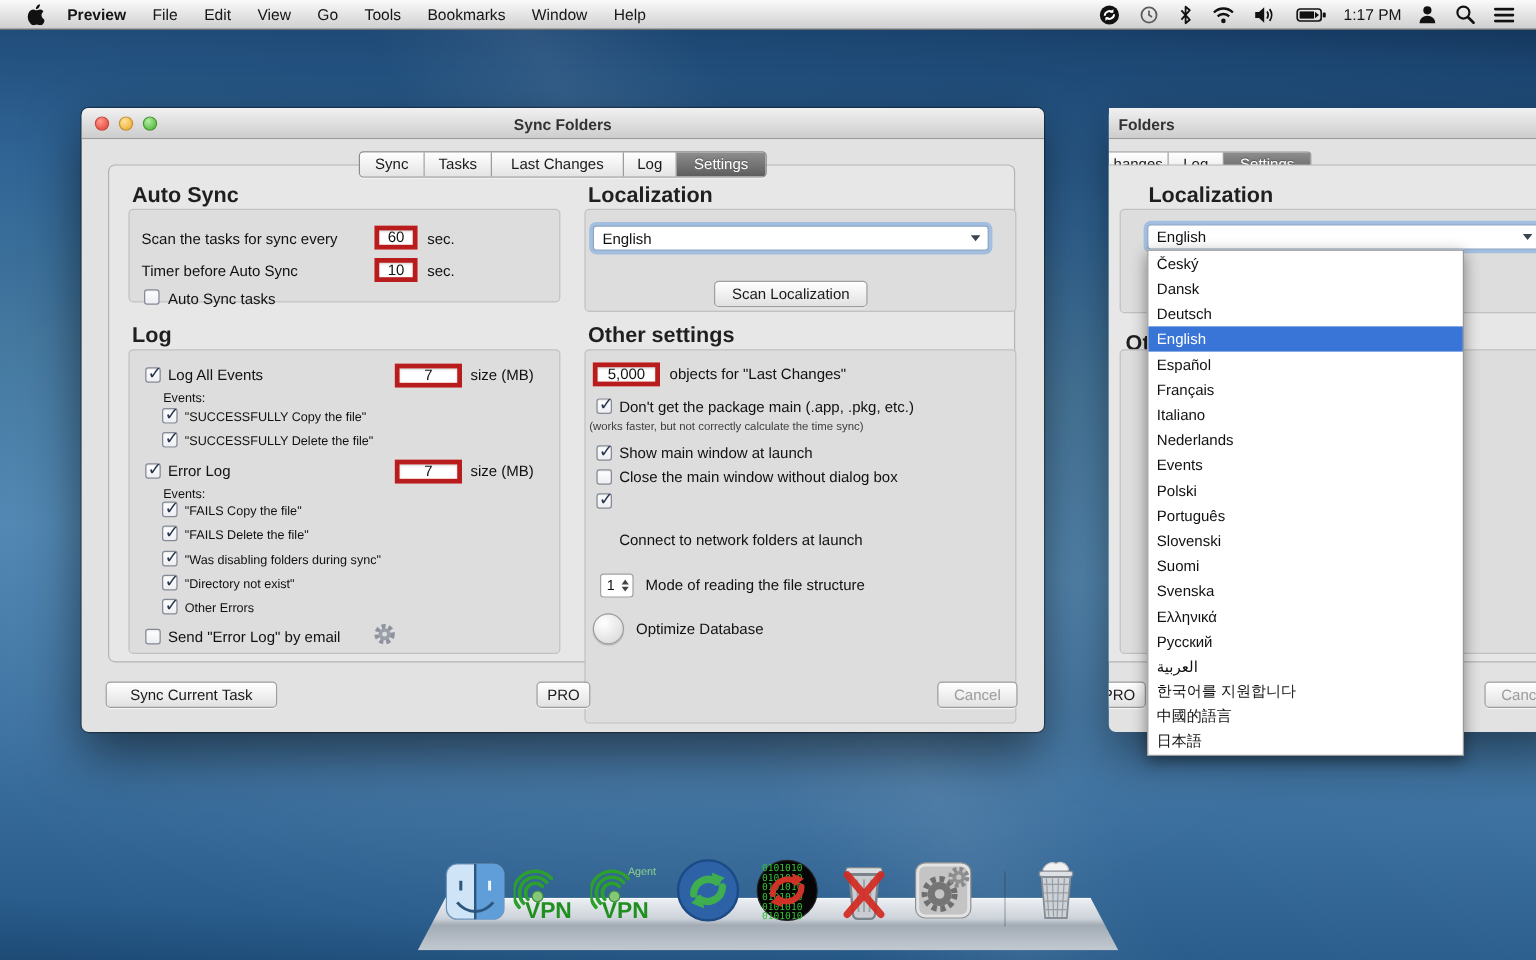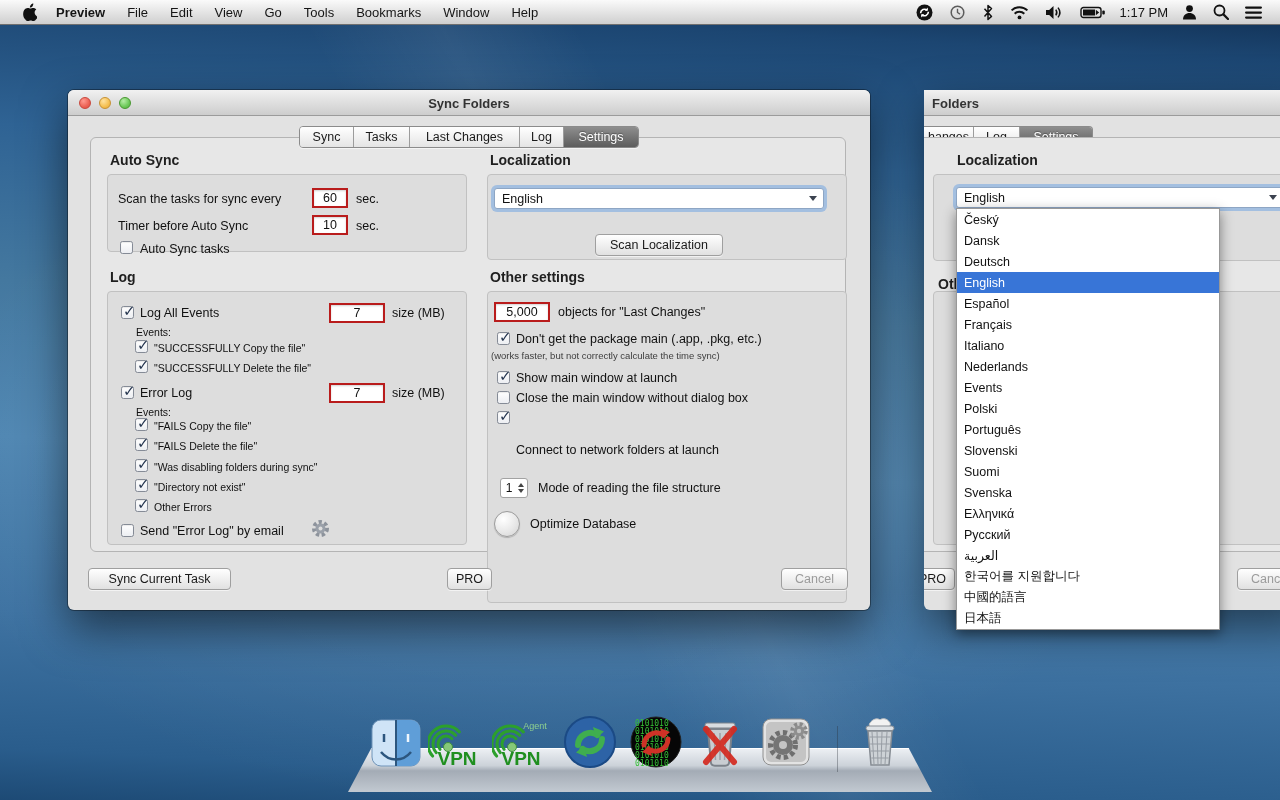--- a/index.html
+++ b/index.html
@@ -35,26 +35,26 @@
   .tl.y { background:radial-gradient(circle at 35% 30%, #ffe2a0,#f5bf50 60%,#e3a43a); border:1px solid #c79234; }
   .tl.g { background:radial-gradient(circle at 35% 30%, #b5eda6,#6cc958 60%,#4faf3e); border:1px solid #47982f; }
   .tabgroup { position:absolute; height:22px; display:flex; border:1px solid #8b8b8b; border-radius:4px; overflow:hidden;
     box-shadow:0 1px 0 rgba(255,255,255,0.55); }
   .tabseg { height:100%; display:flex; align-items:center; justify-content:center; font-size:12.5px; color:#1a1a1a;
     background:linear-gradient(#ffffff,#e4e4e4); border-right:1px solid #9c9c9c; }
   .tabseg:last-child { border-right:none; }
   .tabseg.sel { background:linear-gradient(#8e8e8e,#5d5d5d); color:#fff; text-shadow:0 -1px 1px rgba(0,0,0,0.35); }
   .tabgroup.cutleft { border-left:none; border-top-left-radius:0; border-bottom-left-radius:0; }
   .panel { position:absolute; background:#e7e7e7; border:1px solid #b4b4b4; border-radius:6px; }
-  .glabel { position:absolute; font-size:14px; font-weight:bold; color:#1f1f1f; }
+  .glabel { position:absolute; font-size:18px; font-weight:bold; color:#1f1f1f; }
   .gbox { position:absolute; background:#dddddd; border:1px solid #c1c1c1; border-radius:4px; }
   .lbl { position:absolute; font-size:12.5px; color:#111; white-space:nowrap; }
   .lbl.small { font-size:10.5px; }
   .lbl.note { font-size:9.5px; color:#3d3d3d; }
-  .field { position:absolute; background:#fff; border:2px solid #b91c1c; box-shadow:inset 0 1px 2px rgba(0,0,0,0.18);
+  .field { position:absolute; background:#fff; border:4px solid #b91c1c; box-shadow:inset 0 1px 2px rgba(0,0,0,0.18);
     font-size:12.5px; color:#111; text-align:center; display:flex; align-items:center; justify-content:center; }
   .cb { position:absolute; width:13px; height:13px; border:1px solid #858b96; border-radius:2.5px;
     background:linear-gradient(#ffffff,#eceef2); box-shadow:inset 0 1px 1px rgba(0,0,0,0.08); }
   .cb.checked::after { content:"\2713"; position:absolute; left:1px; top:-5px; font-size:15px; font-weight:bold; color:#25354f; }
   .btn { position:absolute; background:linear-gradient(#ffffff,#e1e1e1); border:1px solid #9f9f9f; border-radius:4px;
     font-size:12.5px; color:#1a1a1a; display:flex; align-items:center; justify-content:center;
     box-shadow:0 1px 0 rgba(255,255,255,0.6); }
   .btn.disabled { color:#9b9b9b; }
   .combo { position:absolute; background:#fff; border:1px solid #8ea6c4; border-radius:3px;
     font-size:12.5px; color:#111; display:flex; align-items:center; padding-left:7px;

